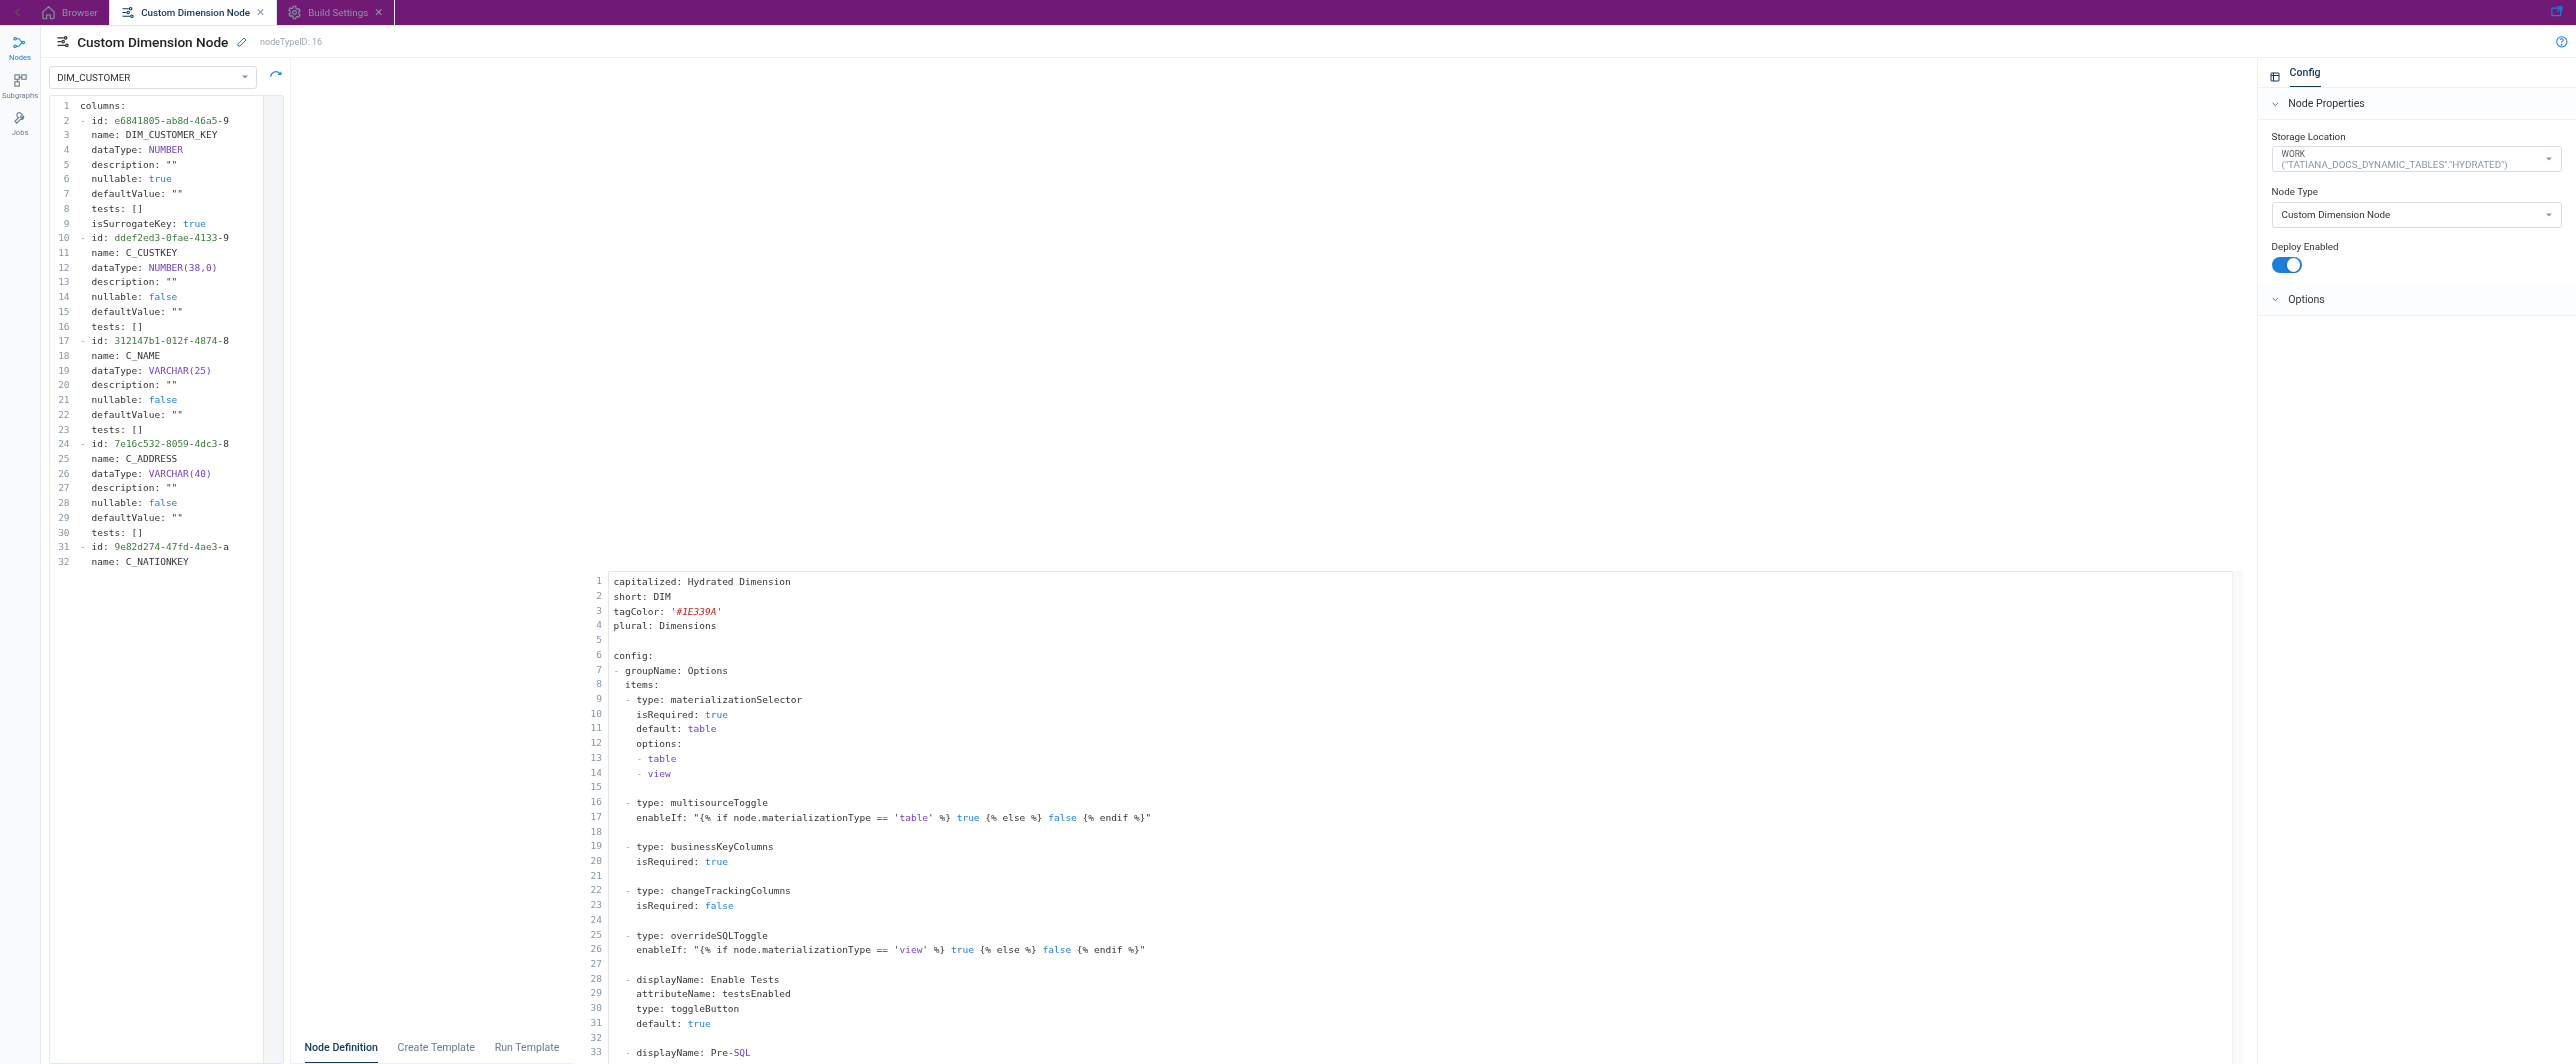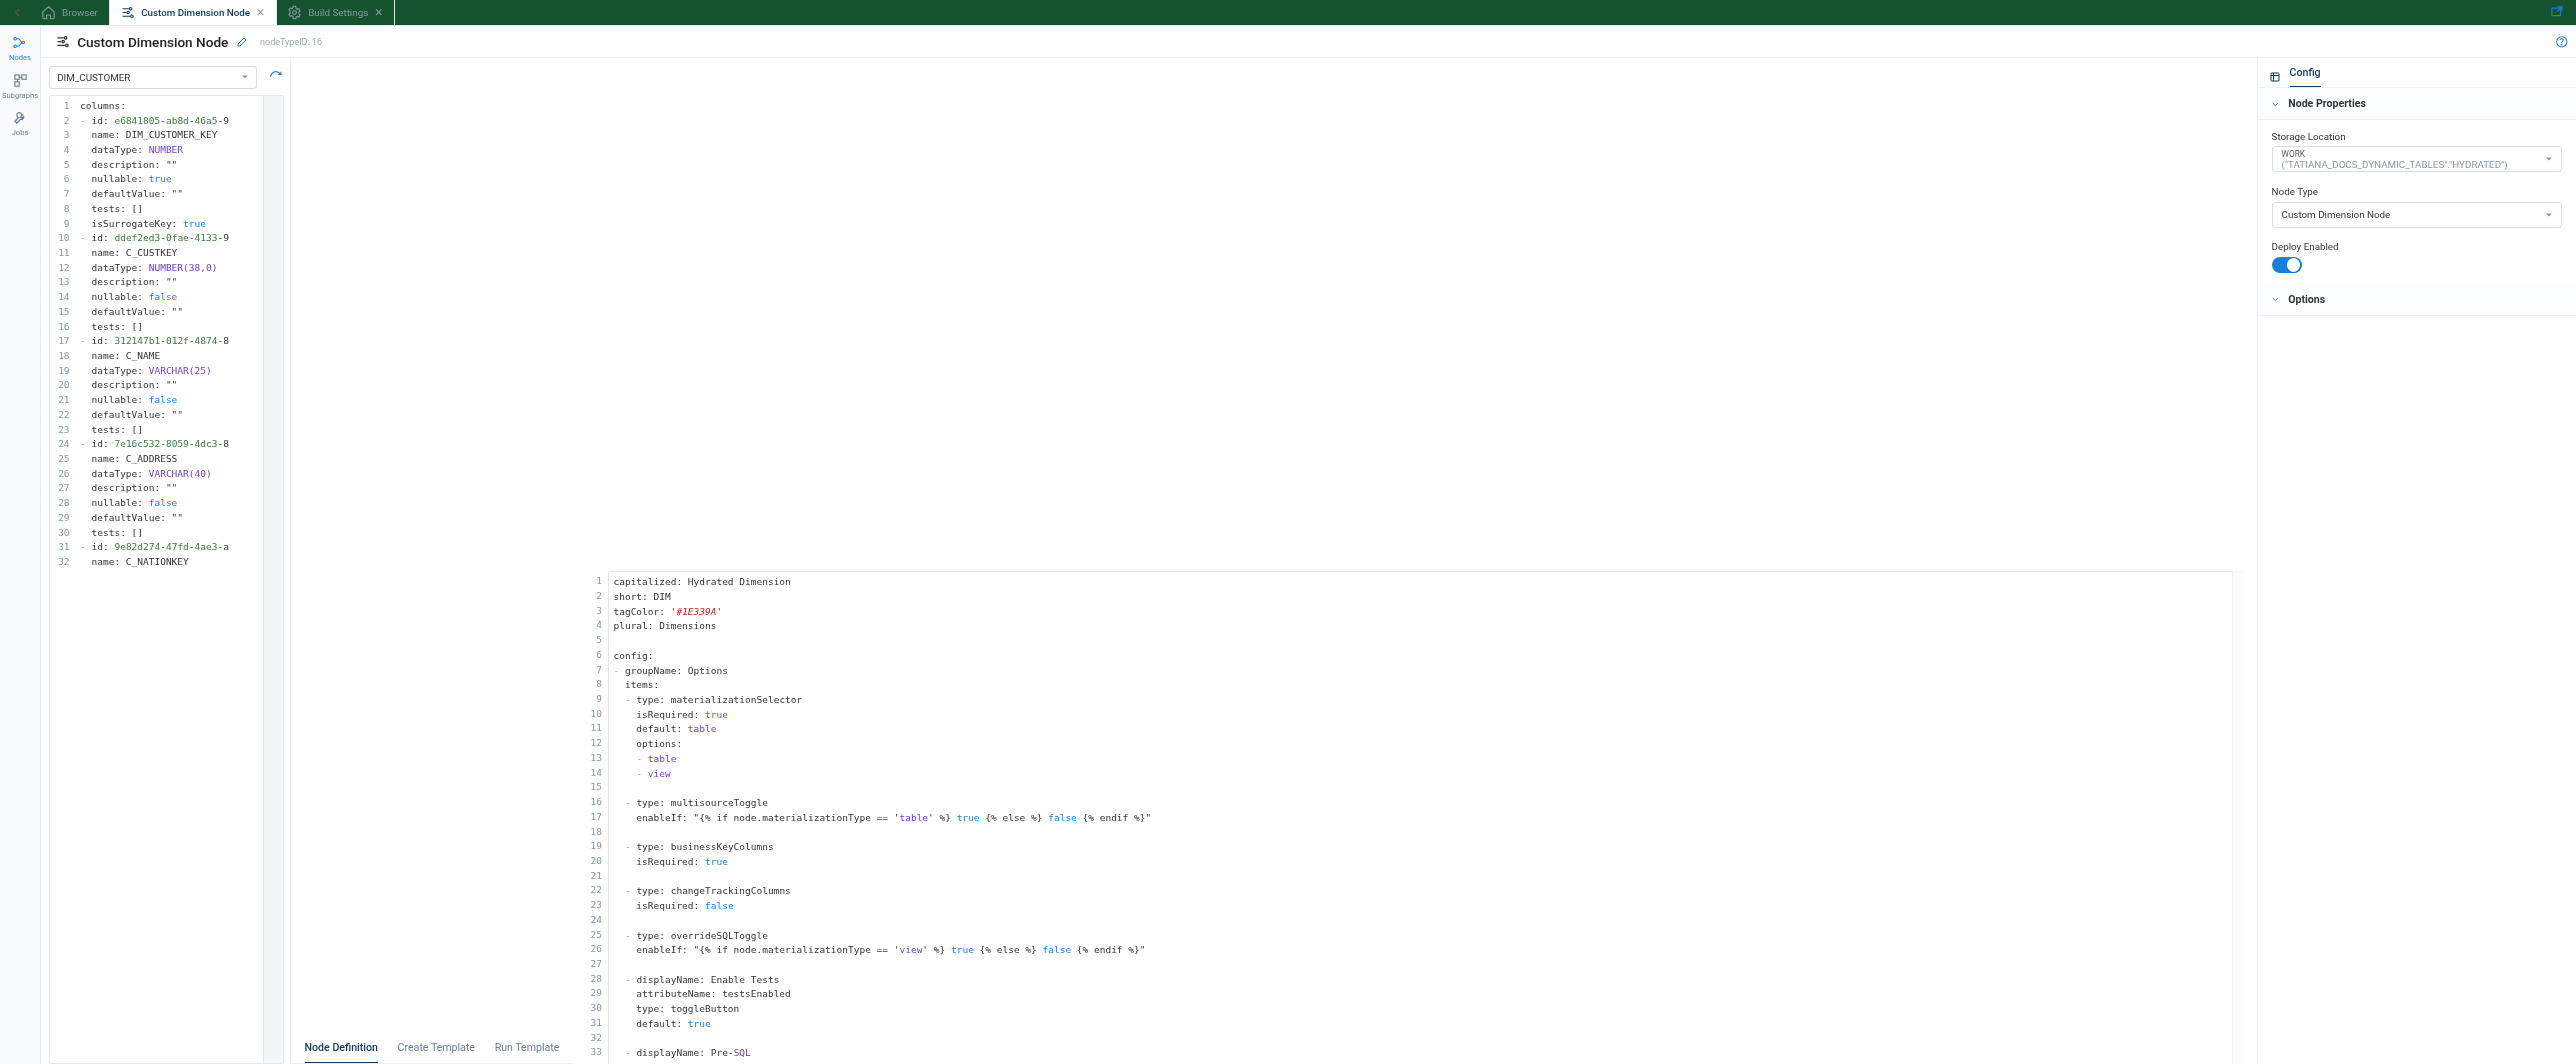--- a/index.html
+++ b/index.html
@@ -8,21 +8,21 @@
     font-size: 9.8px;
     color: #333;
     background: #fff;
     overflow: hidden;
   }
   .app { display: flex; flex-direction: column; height: 100vh; width: 100vw; }
 
   
   .topbar {
     display: flex; align-items: center;
-    height: 26px; background: #14532d;
+    height: 26px; background: #701a75;
     border-bottom: 0.8px solid #e3e6ea;
     padding-left: 4.5px;
   }
   .topbar .back { width: 26px; display:flex; align-items:center; justify-content:center; cursor:pointer; }
   .tabs { display:flex; align-items:stretch; height:100%; }
   .tab {
     display:flex; align-items:center; gap:6px;
     padding: 0 10.6px;
     font-size: 9.8px; color:#8697a8;
     cursor:pointer; height:100%;
@@ -104,21 +104,21 @@
   .mid-editor .code-editor::after{content:"";position:absolute;right:0;top:0;bottom:0;width:10.6px;background:#fafafa;border-left:0.8px solid #eef0f3;}
 
   
   .right-panel { width:318px; display:flex; flex-direction:column; }
   .right-tabs { display:flex; align-items:center; gap:9px; padding:7.6px 10.6px 0; border-bottom:0.8px solid #eef0f3; }
   .right-tab { padding-bottom:7.6px; font-size:10.6px; color:#0f3a5f; cursor:pointer; border-bottom:1.5px solid #0f3a5f; font-weight:500; }
   .right-icon{color:#0f3a5f;}
   .props { flex:1; overflow:auto; }
   .section-head {
     display:flex; align-items:center; gap:7.6px;
-    padding:9px 12px; font-size:10.6px; color:#333; font-weight:700;
+    padding:9px 12px; font-size:10.6px; color:#333; font-weight:400;
     border-bottom:0.8px solid #eef0f3; background:#fcfdfe; cursor:pointer;
   }
   .section-body { padding:10.6px 13.6px; display:flex; flex-direction:column; gap:13.6px; }
   .field-label { font-size:9.8px; color:#333; margin-bottom:4.5px; display:block; }
   .field-label .req { color:#d9363e; margin-left:1.5px;}
   .dropdown {
     height:26px; border:0.8px solid #d7dde3; border-radius:3px; width:100%;
     display:flex; align-items:center; padding:0 23px 0 9px; font-size:9.8px; color:#333;
     position:relative; background:#fff;
   }

